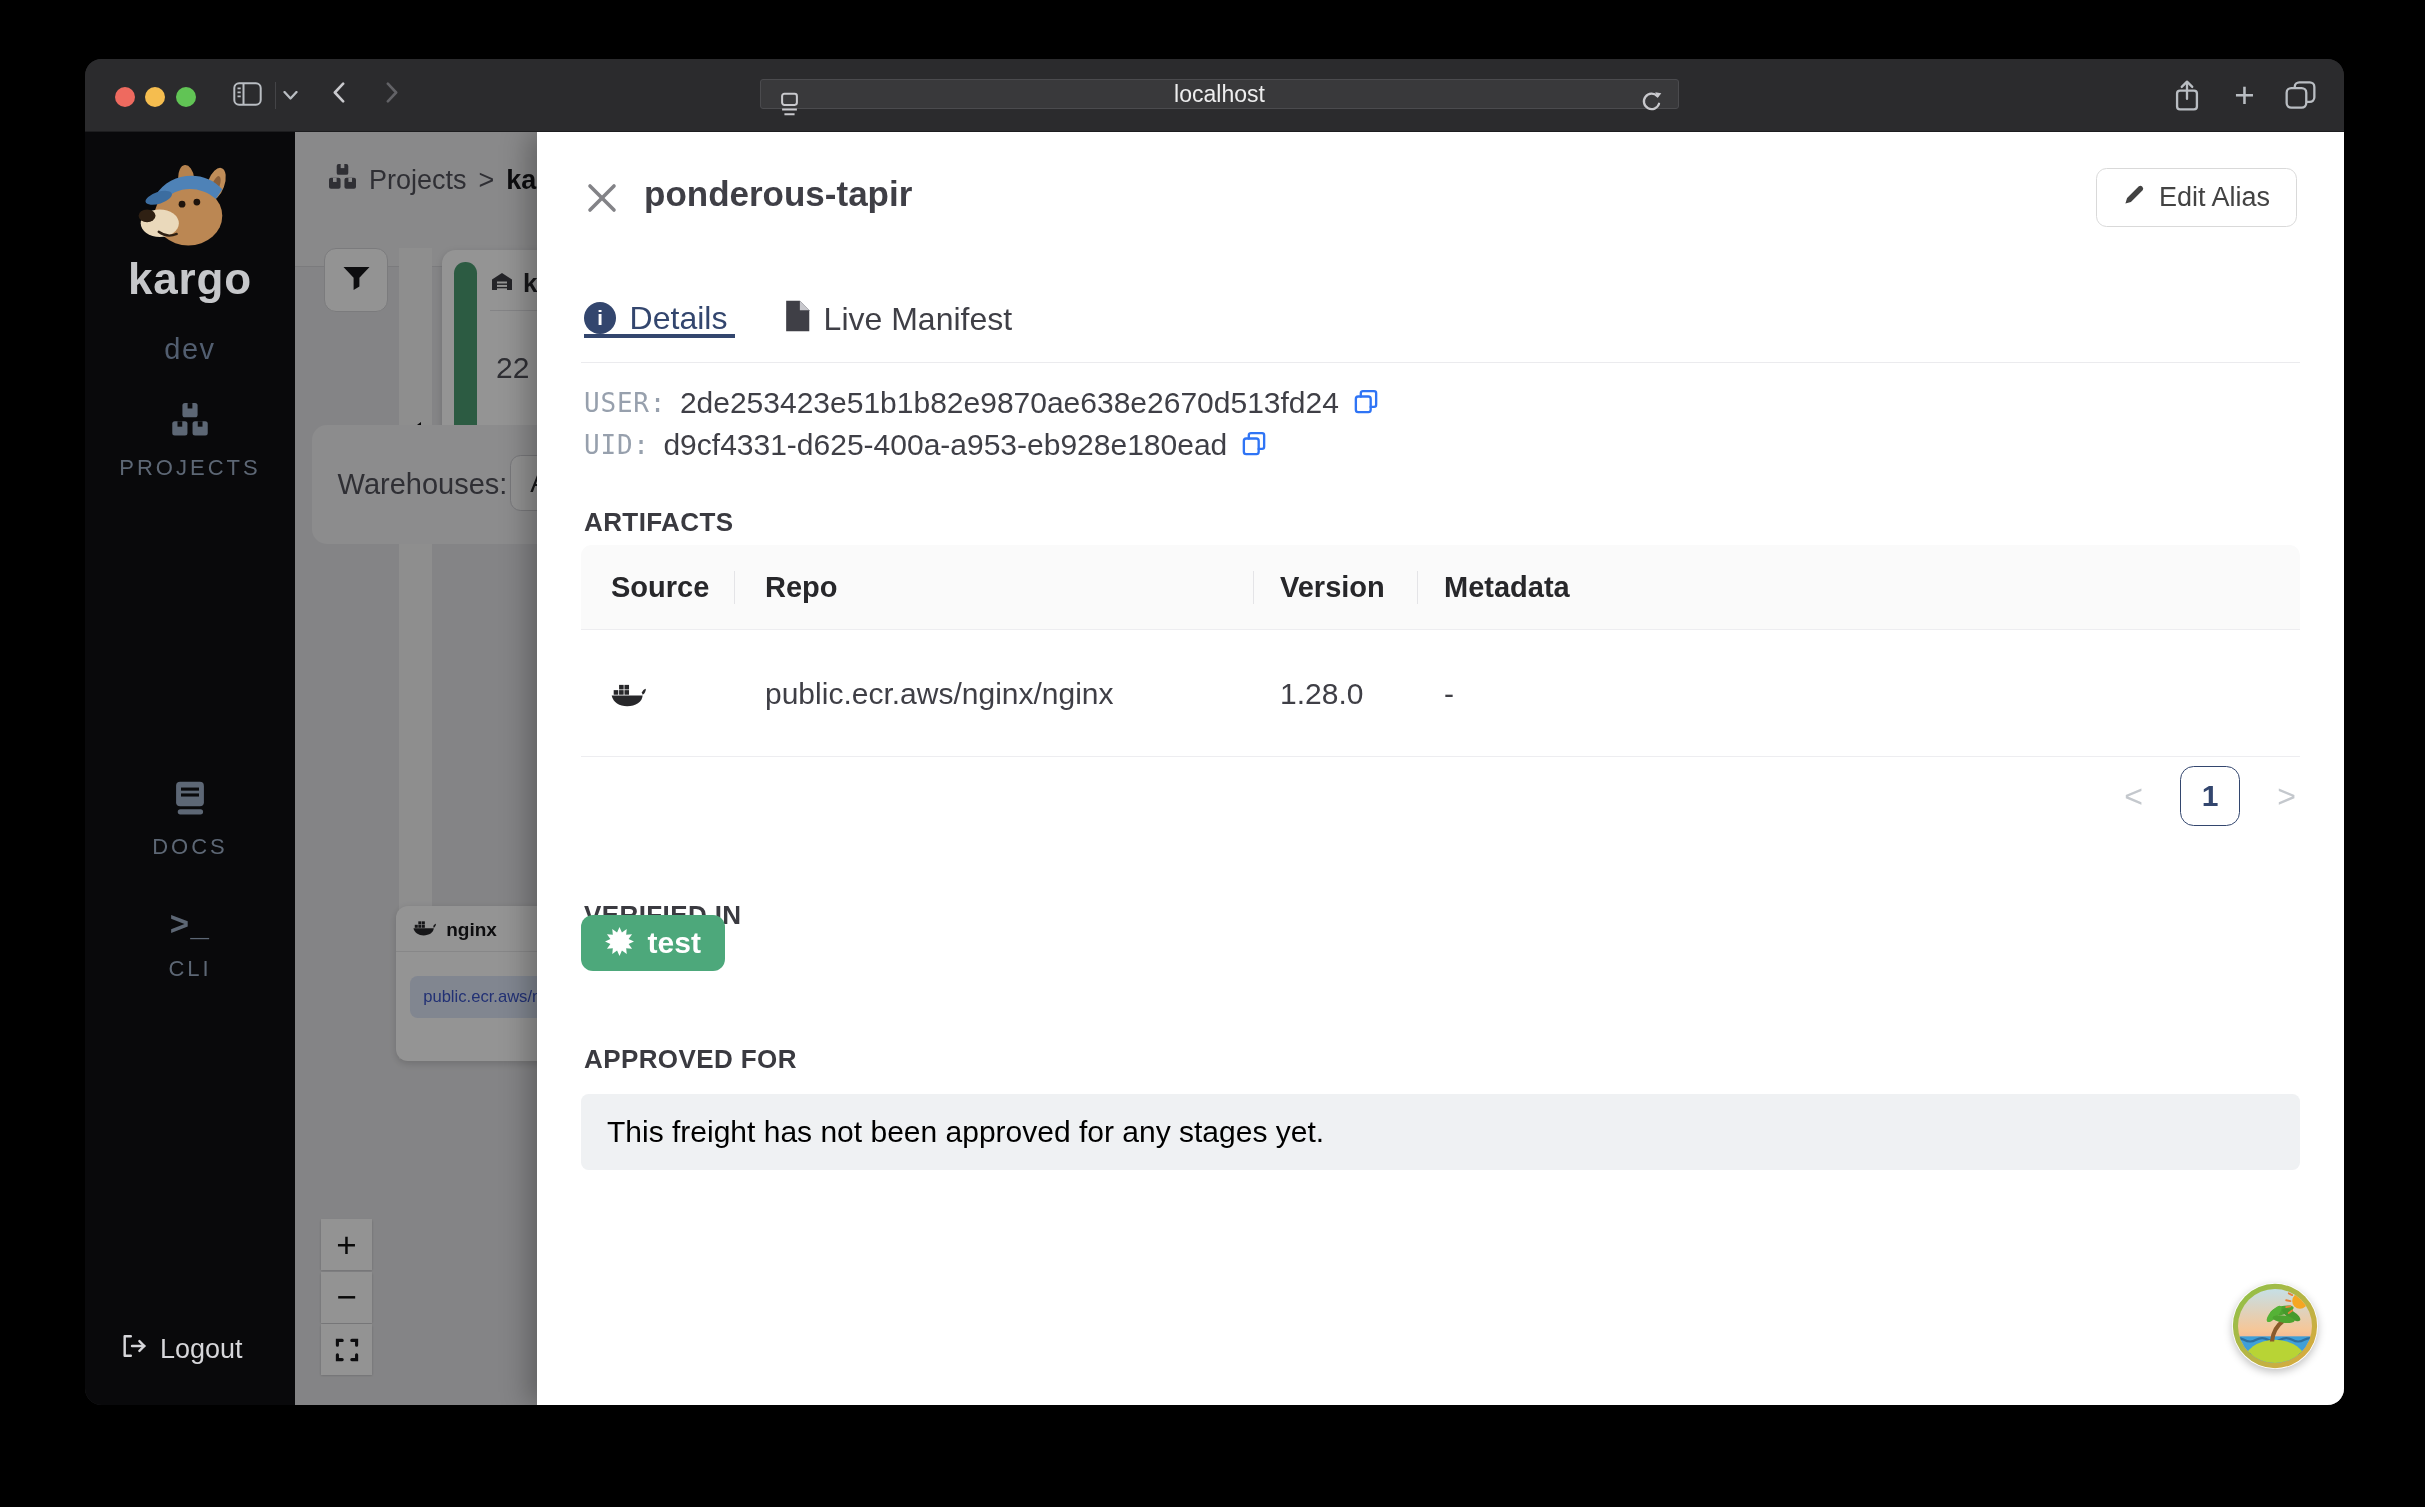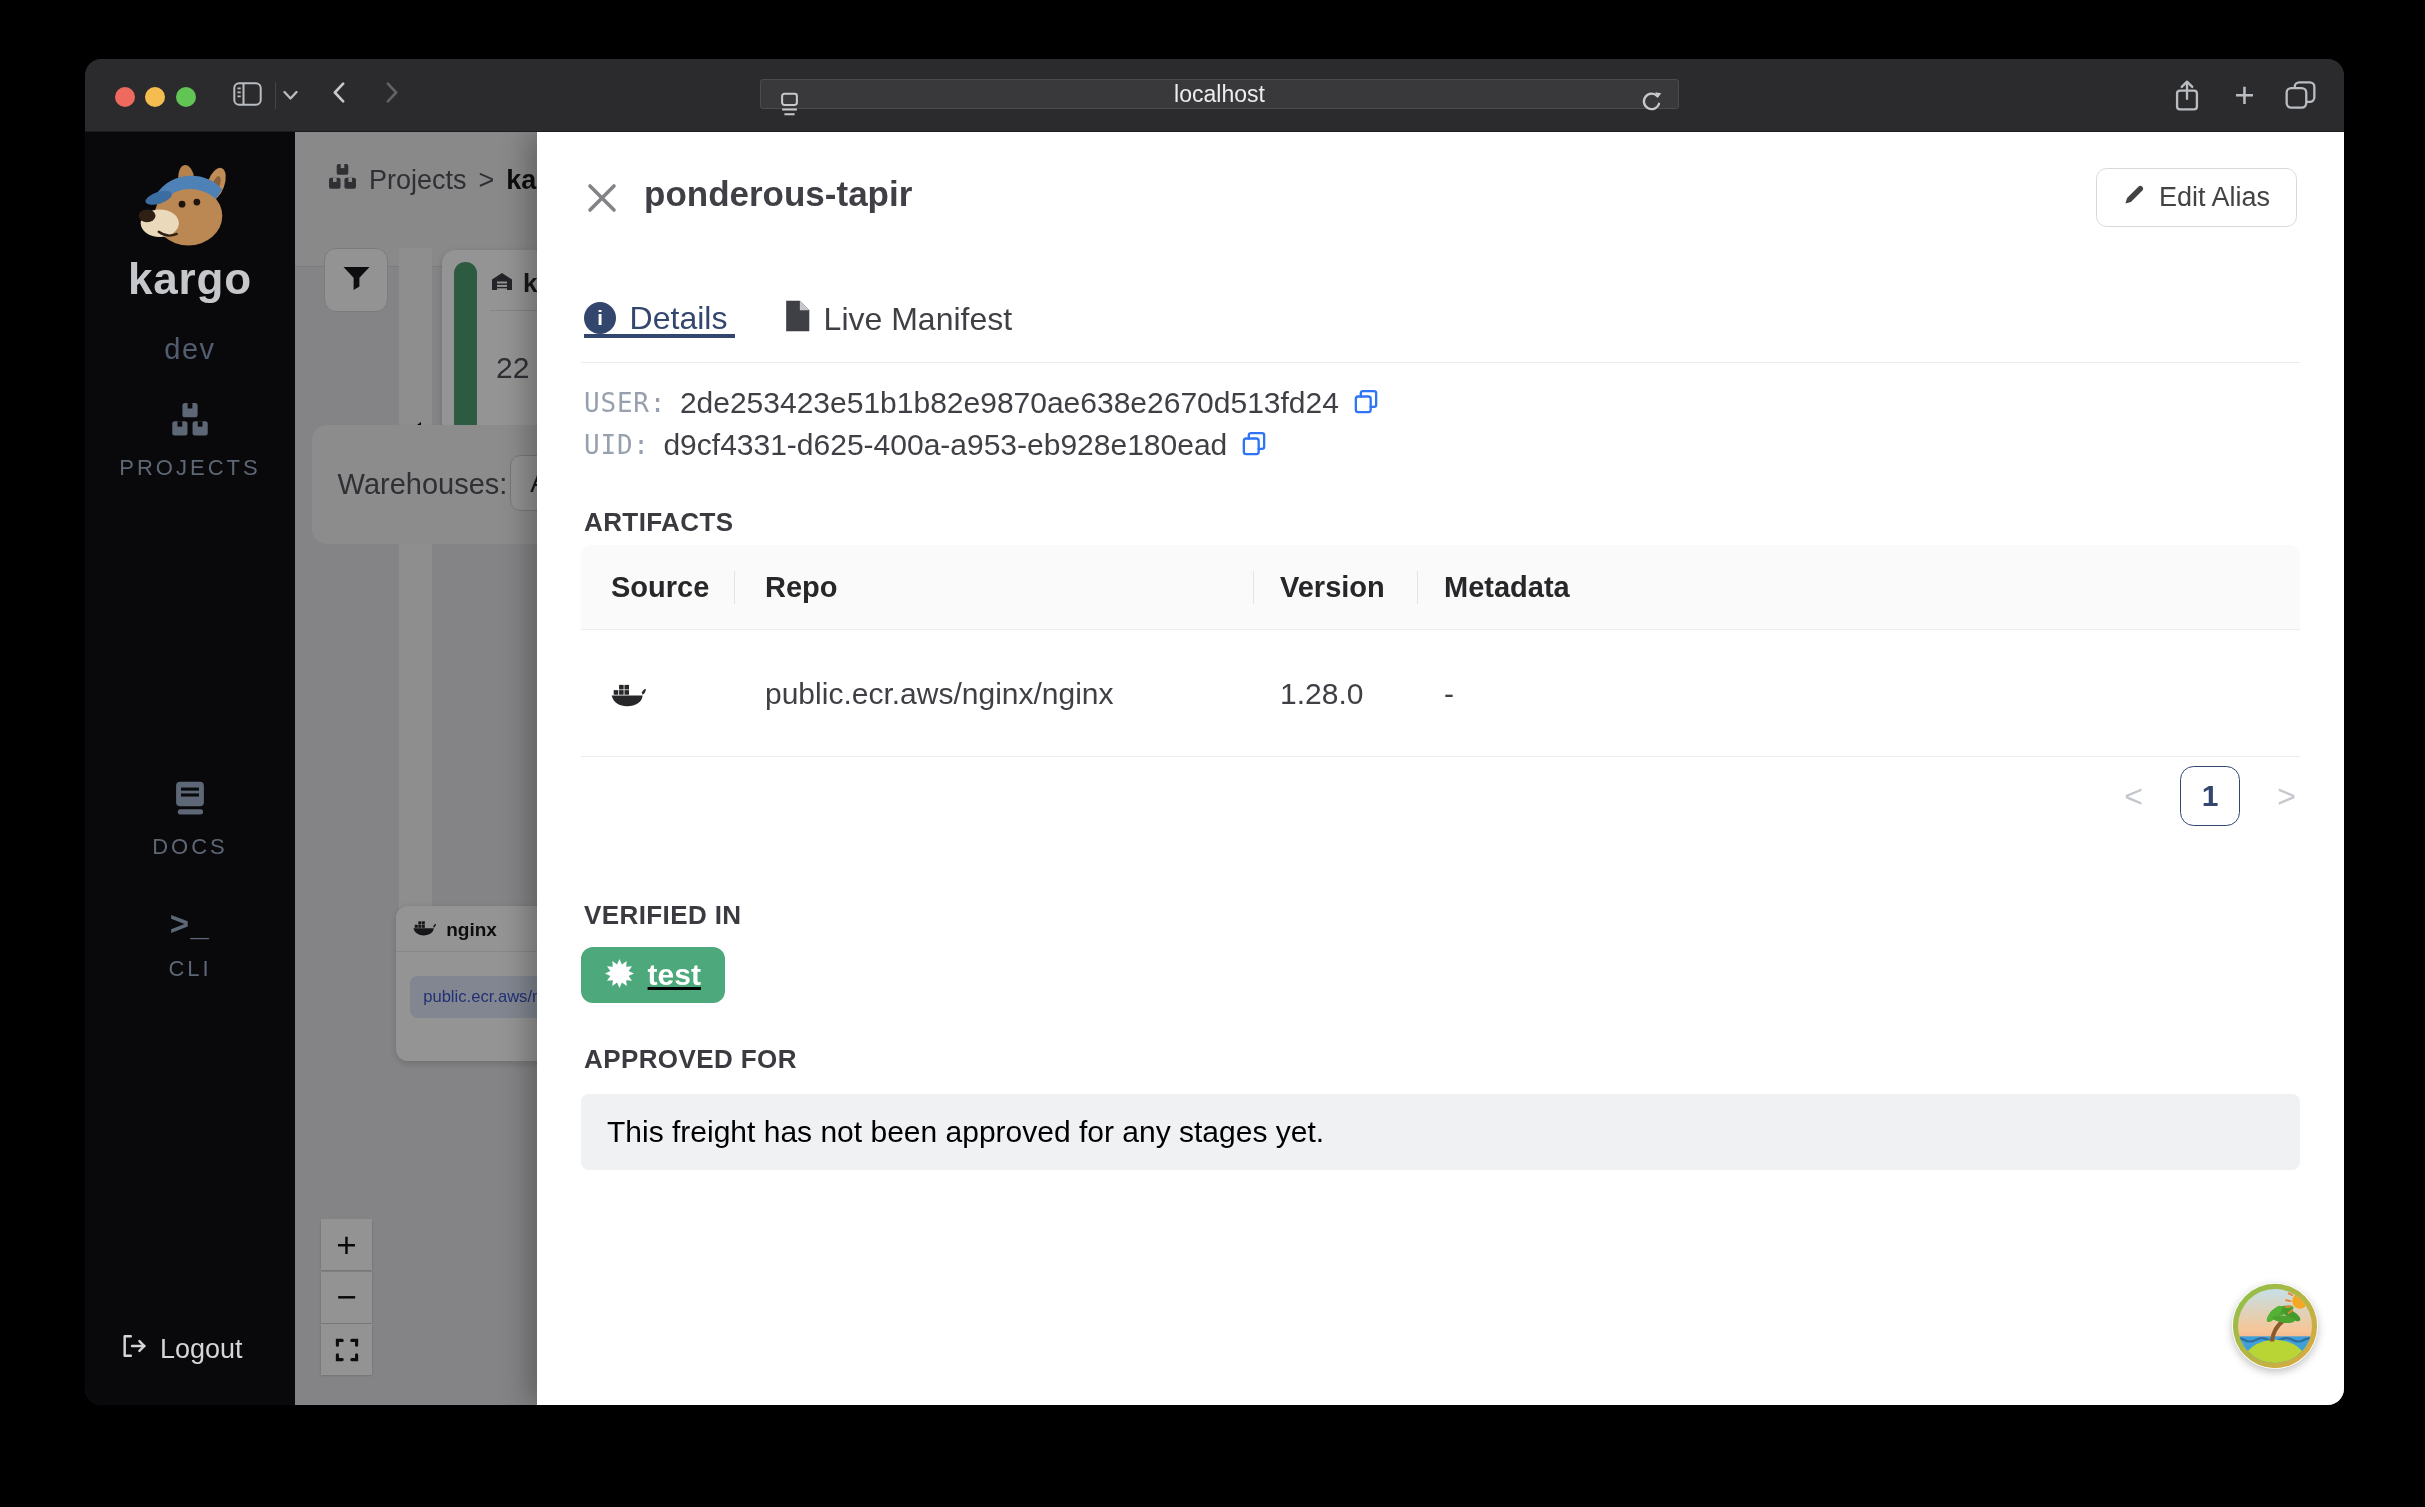--- a/index.html
+++ b/index.html
@@ -110,22 +110,22 @@
   .trow { position:relative; height:127px; background:#fff; border-bottom:1.1px solid #ededf0;text-align:right; }
   .td { position:absolute; top:0; height:127px; display:flex; align-items:center; font-size:30px; color:#3f3f46; }
   .col-source { left:30px; } .col-repo { left:184px; } .col-version { left:699px; } .col-metadata { left:863px; }
 
   .pagination { position:absolute; top:634px; right:44px; display:flex; align-items:center; gap:33px; }
   .pg-arrow { font-size:32px; color:#c4c8cd; width:27px; text-align:center; }
   .pg-current { width:60px; height:60px; border:1.9px solid #33466e; border-radius:13.6px; display:flex;
                 align-items:center; justify-content:center; font-size:30px; font-weight:700; color:#33466e;
                 background:#fff; cursor:pointer; }
 
-  .stage-badge { position:absolute; left:44px; top:815px; height:56px; padding:0 24px; background:#4da87b;
-                 border-radius:12px; display:inline-flex; align-items:center; gap:13.6px; cursor:pointer;text-decoration:underline; }
+  .stage-badge { position:absolute; left:44px; top:783px; height:56px; padding:0 24px; background:#4da87b;
+                 border-radius:12px; display:inline-flex; align-items:center; gap:13.6px; cursor:pointer; }
   .stage-badge .bname { color:#fff; font-size:30px; font-weight:700; }
 
   .approved-panel { position:absolute; left:44px; right:44px; top:962px; height:76px; background:#eff1f3;
                     border-radius:7.6px; display:flex; align-items:center; padding-left:26px; }
   .approved-panel .msg { font-size:30px; color:#000000; }
 
   .island { position:absolute; left:1695px; top:1151px; width:86px; height:86px; border-radius:50%;
             box-shadow:0 3px 9px rgba(0,0,0,.25); cursor:pointer; }
 </style>
 </head>

